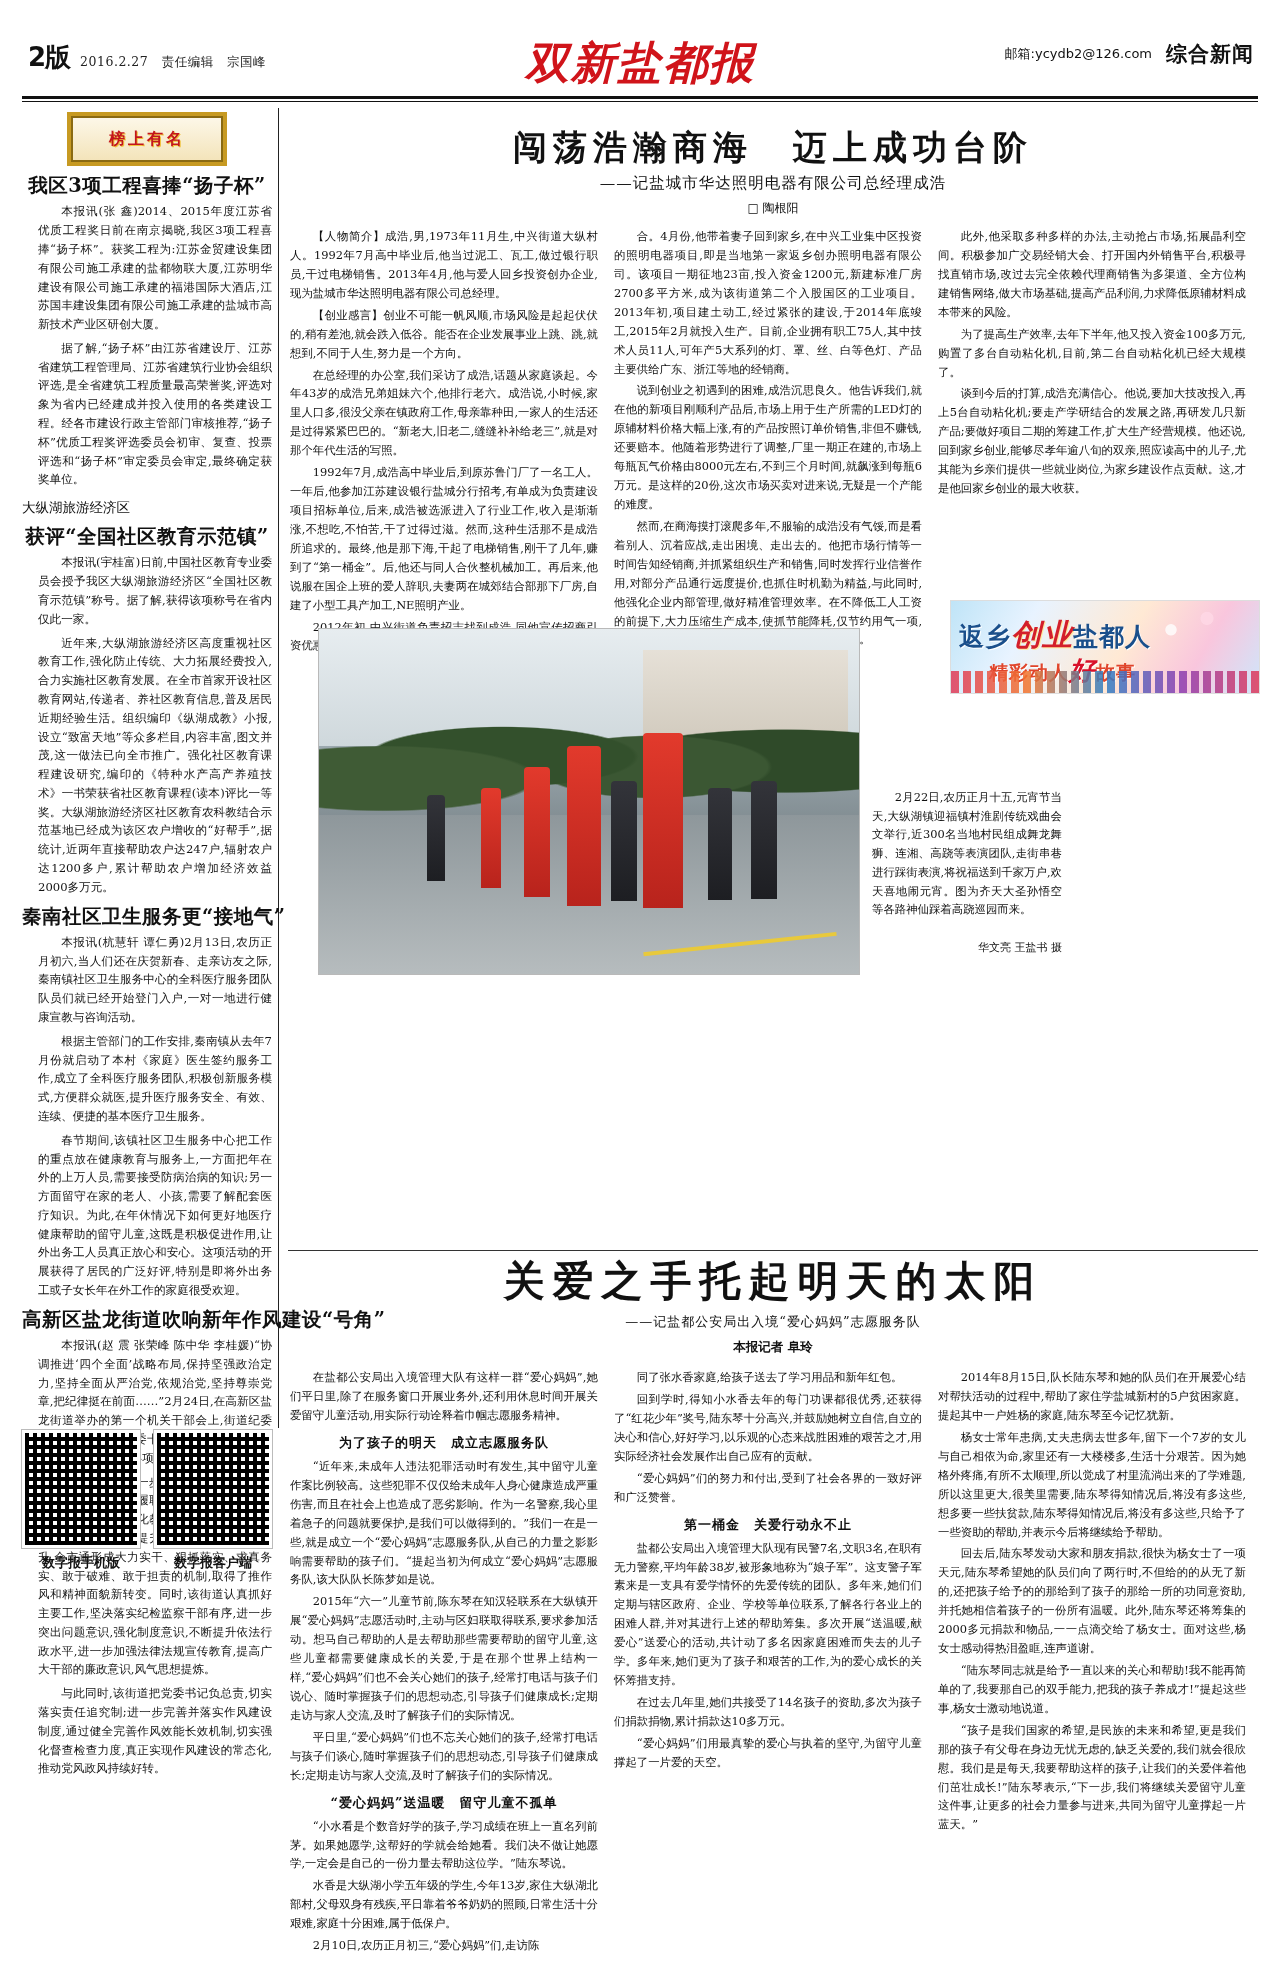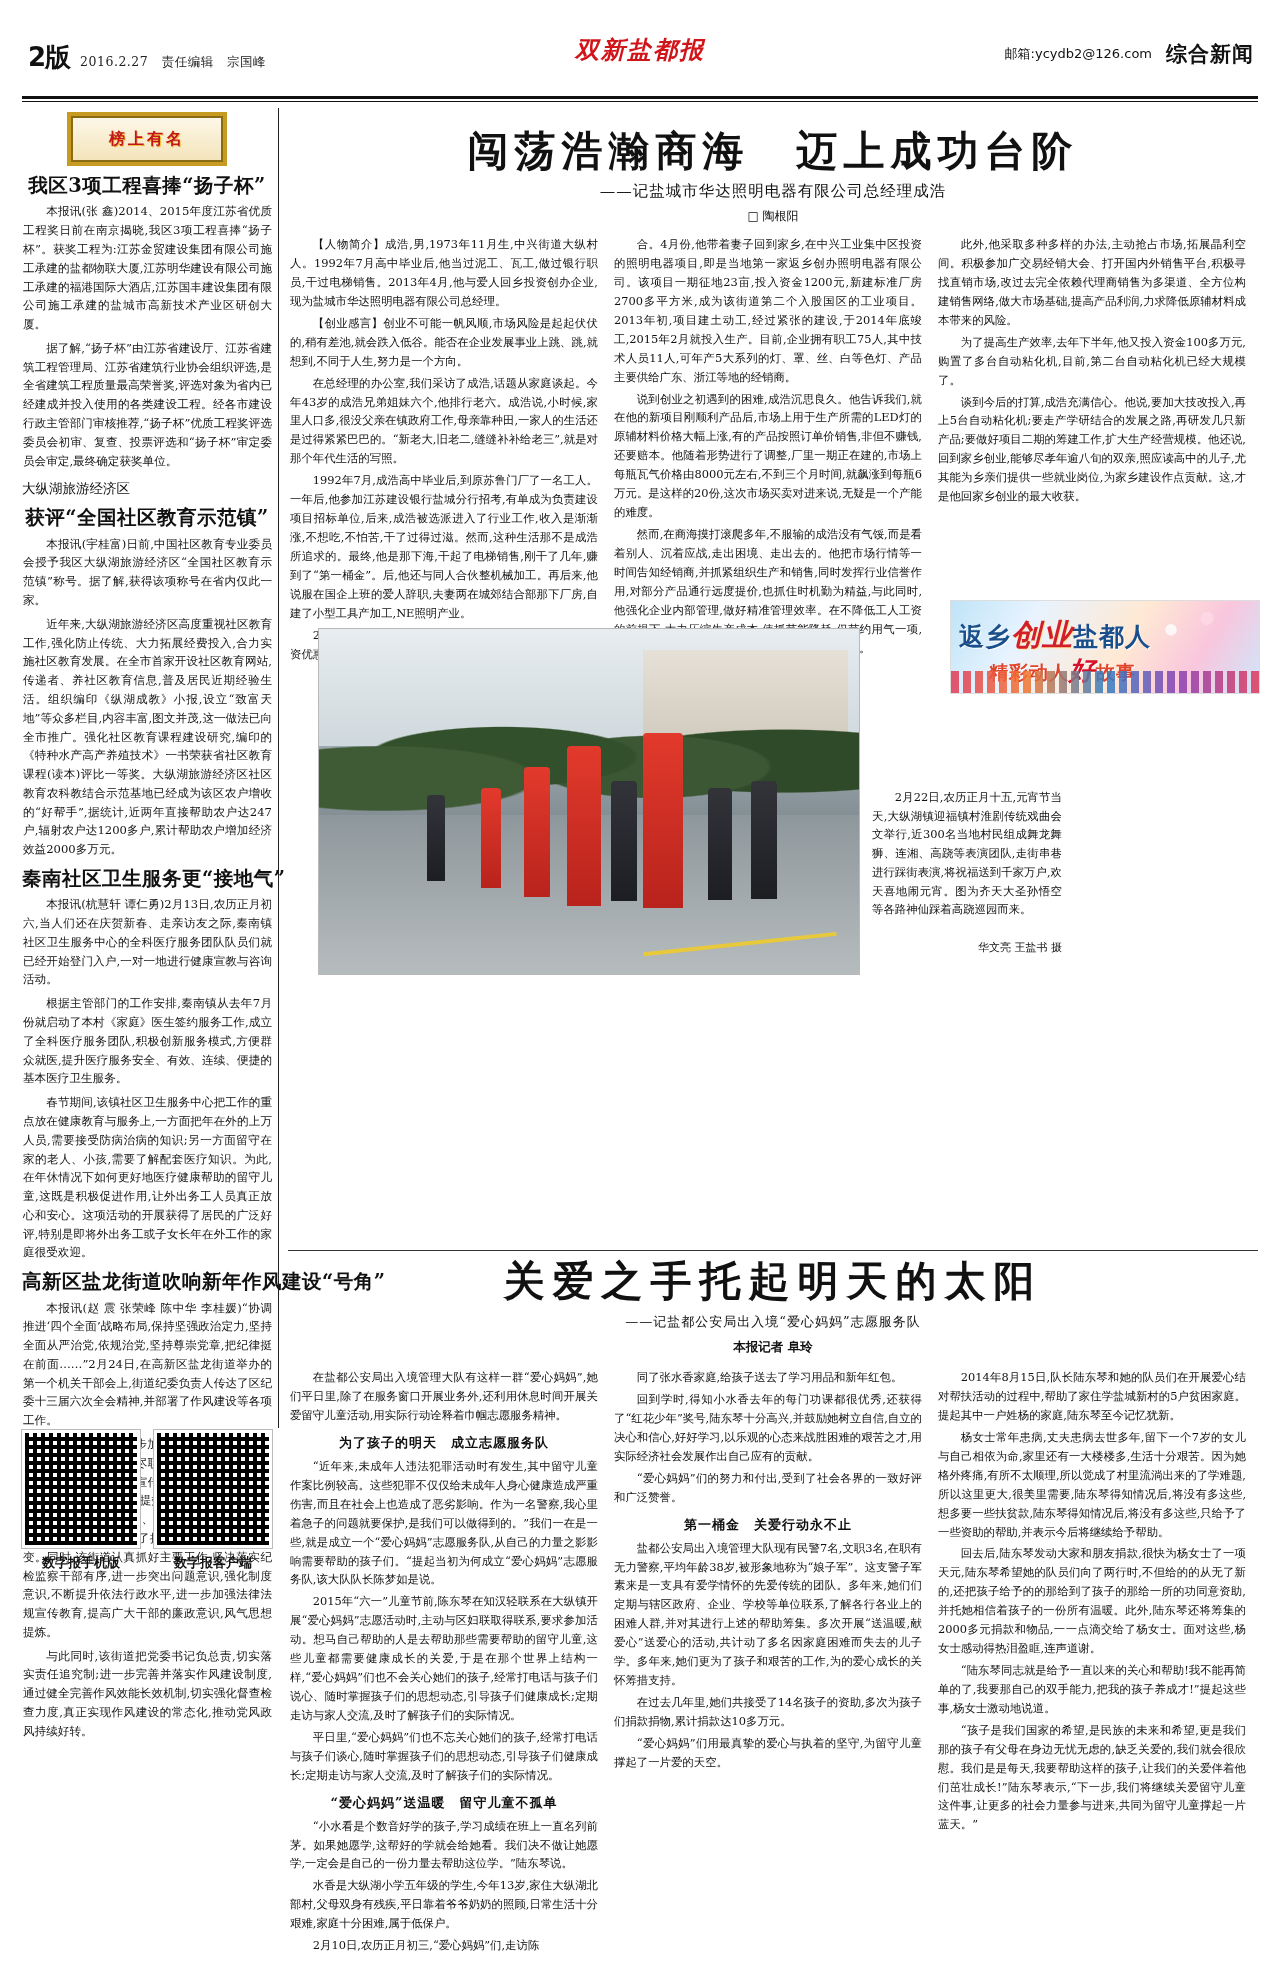--- a/index.html
+++ b/index.html
@@ -11,21 +11,21 @@
   .page{width:1280px;height:1965px;position:relative;}
 
   
   .masthead{position:absolute;left:0;top:34px;width:1280px;height:62px;}
   .mast-left{position:absolute;left:28px;top:6px;display:flex;align-items:baseline;gap:10px;}
   .page-no{font-family:"DejaVu Sans",sans-serif;font-weight:bold;font-size:26px;letter-spacing:-1px;}
   .mast-meta{font-size:12.5px;color:#222;font-family:"DejaVu Serif","Liberation Serif",serif;letter-spacing:.5px;}
   .mast-title{
     position:absolute;left:50%;transform:translateX(-50%);top:0px;
     font-family:"DejaVu Serif","Liberation Serif",serif;
-    font-size:24px;font-weight:bold;color:#d0141a;font-style:italic;
+    font-size:44px;font-weight:bold;color:#d0141a;font-style:italic;
     letter-spacing:2px;white-space:nowrap;
   }
   .mast-right{position:absolute;right:26px;top:6px;display:flex;align-items:center;gap:14px;}
   .mast-mail{font-size:13px;font-family:"DejaVu Sans",sans-serif;}
   .mast-sect{font-size:21px;font-weight:bold;letter-spacing:1px;}
   .rule-thick{position:absolute;left:22px;top:96px;width:1236px;height:3px;background:#111;}
   .rule-thin{position:absolute;left:22px;top:101px;width:1236px;height:1px;background:#111;}
 
   
   .leftcol{position:absolute;left:22px;top:108px;width:250px;height:1310px;}
@@ -44,37 +44,37 @@
   }
   .l-head{
     font-family:"DejaVu Serif","Liberation Serif",serif;
     font-weight:bold;font-size:19.5px;letter-spacing:.5px;
     text-align:center;line-height:1.25;margin:8px 0 4px 0;white-space:nowrap;
   }
   .l-kicker{font-family:"DejaVu Serif","Liberation Serif",serif;font-size:13.5px;margin:10px 0 2px 0;}
   .l-body{
     font-family:"DejaVu Serif","Liberation Serif",serif;
     font-size:11.6px;line-height:1.62;text-align:justify;text-indent:2em;
-    margin:0 0 5px 1px;color:#141414;
+    margin:0 0 5px 16px;color:#141414;
   }
 
   
   .qr-area{position:absolute;left:22px;top:1430px;width:252px;height:170px;display:flex;gap:14px;}
   .qr-box{width:118px;text-align:center;}
   .qr-img{width:112px;height:112px;background:
      repeating-linear-gradient(0deg,#000 0 4px,#fff 4px 8px),
      repeating-linear-gradient(90deg,#000 0 4px,transparent 4px 8px);
      background-blend-mode:multiply;border:3px solid #fff;outline:1px solid #bbb;}
   .qr-cap{font-family:"DejaVu Serif","Liberation Serif",serif;font-size:13px;font-weight:bold;margin-top:6px;}
 
   
   .feature{position:absolute;left:288px;top:110px;width:970px;}
   .f-title{
     font-family:"DejaVu Serif","Liberation Serif",serif;
-    font-weight:bold;font-size:41px;text-align:center;letter-spacing:6px;
+    font-weight:bold;font-size:34px;text-align:center;letter-spacing:6px;
     line-height:1.15;margin:18px 0 6px 0;
   }
   .f-sub{
     font-family:"DejaVu Serif","Liberation Serif",serif;
     font-size:15.5px;text-align:center;letter-spacing:1px;margin-bottom:6px;
   }
   .f-byline{text-align:center;font-size:12px;font-family:"DejaVu Serif","Liberation Serif",serif;margin-bottom:10px;}
 
   .f-cols{display:flex;gap:16px;padding:0 2px;}
   .f-col{width:308px;}

